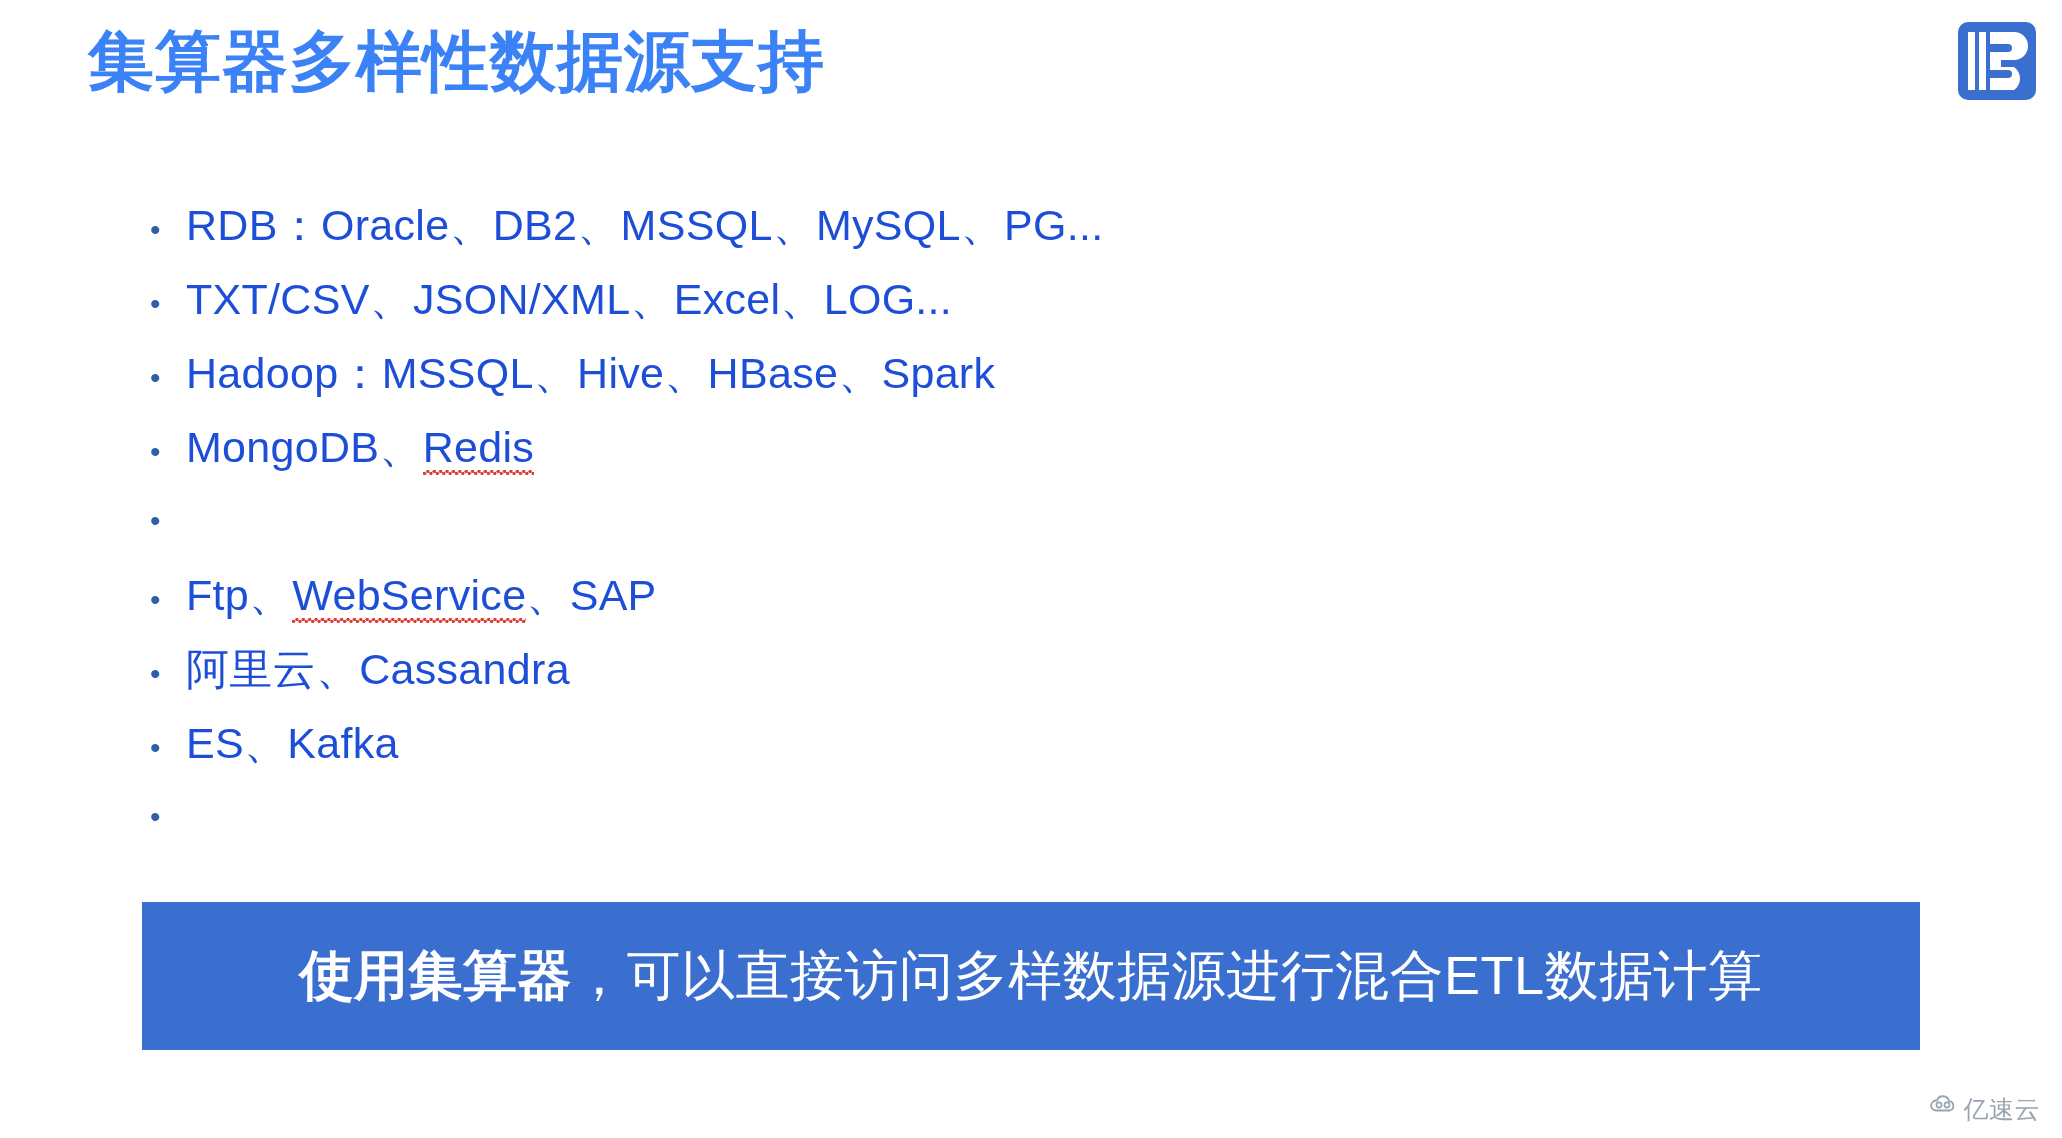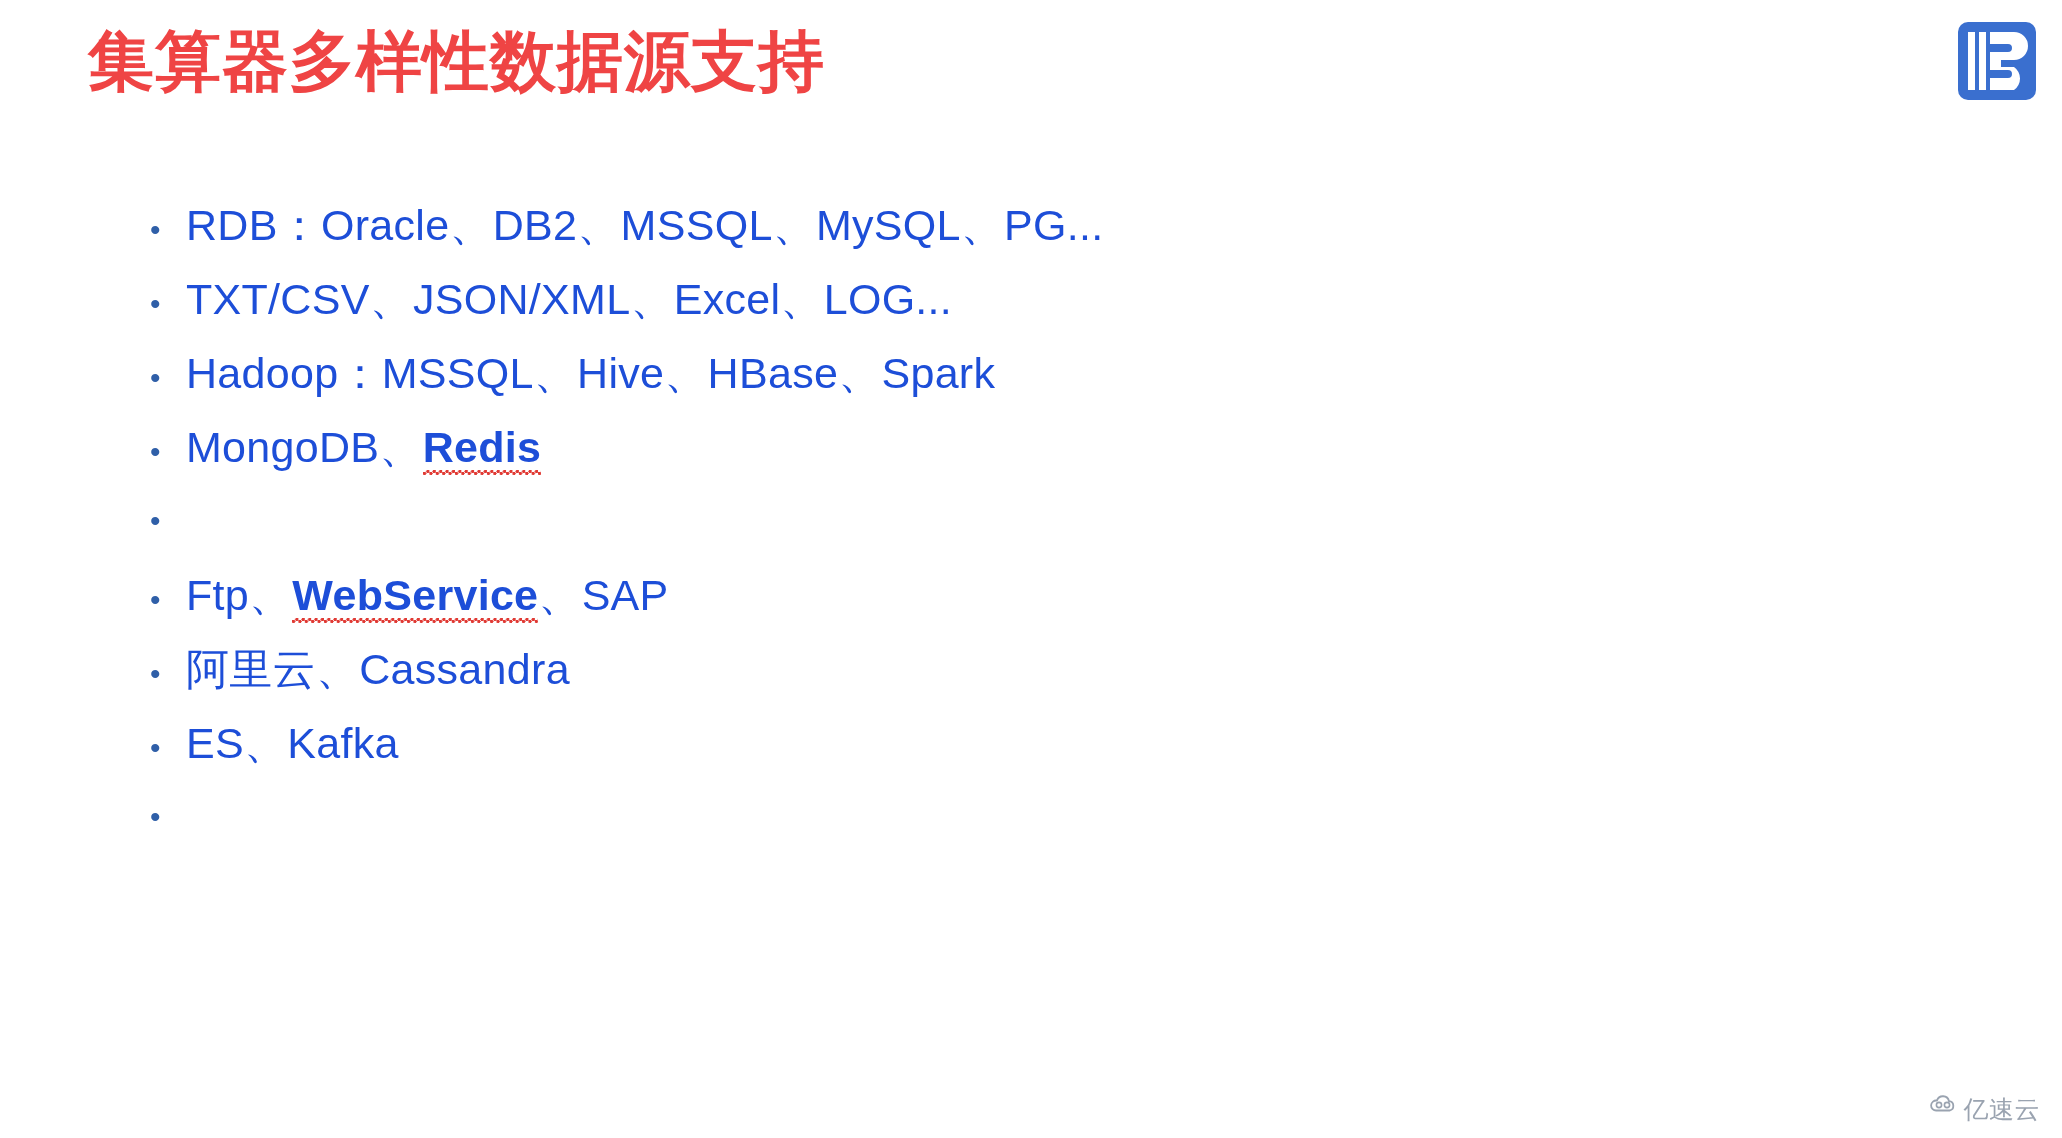--- a/index.html
+++ b/index.html
@@ -19,21 +19,21 @@
     box-sizing: border-box;
   }
 
   
   .slide-title {
     position: absolute;
     left: 88px;
     top: 24px;
     font-size: 66px;
     font-weight: bold;
-    color: #ef4444;
+    color: #3b82f6;
     letter-spacing: 1px;
     line-height: 1.15;
     white-space: nowrap;
   }
 
   
   .logo {
     position: absolute;
     right: 24px;
     top: 20px;
@@ -69,21 +69,20 @@
     color: #1d4ed8;
     line-height: 74px;
     letter-spacing: 0.3px;
   }
 
   
   .misspelled {
     position: relative;
     display: inline-block;
     text-decoration: none;
-    font-weight: bold;
   }
   .misspelled::after {
     content: "";
     position: absolute;
     left: 0;
     right: 0;
     bottom: 9px;
     height: 5px;
     background-image:
       radial-gradient(circle at 1.6px 3.4px, #e03a34 1.5px, rgba(224,58,52,0) 1.9px),
@@ -176,20 +175,25 @@
       </div>
       <div class="bullet-item">
         <span class="bullet-dot">•</span>
         <span class="bullet-text"><span>ES、Kafka</span></span>
       </div>
       <div class="bullet-item">
         <span class="bullet-dot">•</span>
       </div>
     </div>
 
+  <div class="banner">
+    <div class="banner-text">
+      <span class="strong">使用集算器</span><span>，可以直接访问多样数据源进行混合ETL数据计算</span>
+    </div>
+  </div>
 
   <div class="watermark">
     <span>
       <svg viewBox="0 0 30 22" xmlns="http://www.w3.org/2000/svg" aria-hidden="true">
         <path d="M8.5 17.5 A5 5 0 1 1 9 7.6 A6.2 6.2 0 0 1 21 8.2 A4.7 4.7 0 0 1 21.5 17.5 Z" fill="none" stroke="#9aa3b0" stroke-width="1.8" stroke-linejoin="round"></path>
         <circle cx="11" cy="12" r="2.6" fill="none" stroke="#9aa3b0" stroke-width="1.6"></circle>
         <circle cx="19" cy="12" r="2.6" fill="none" stroke="#9aa3b0" stroke-width="1.6"></circle>
       </svg>
     </span>
     <span class="watermark-text">亿速云</span>

